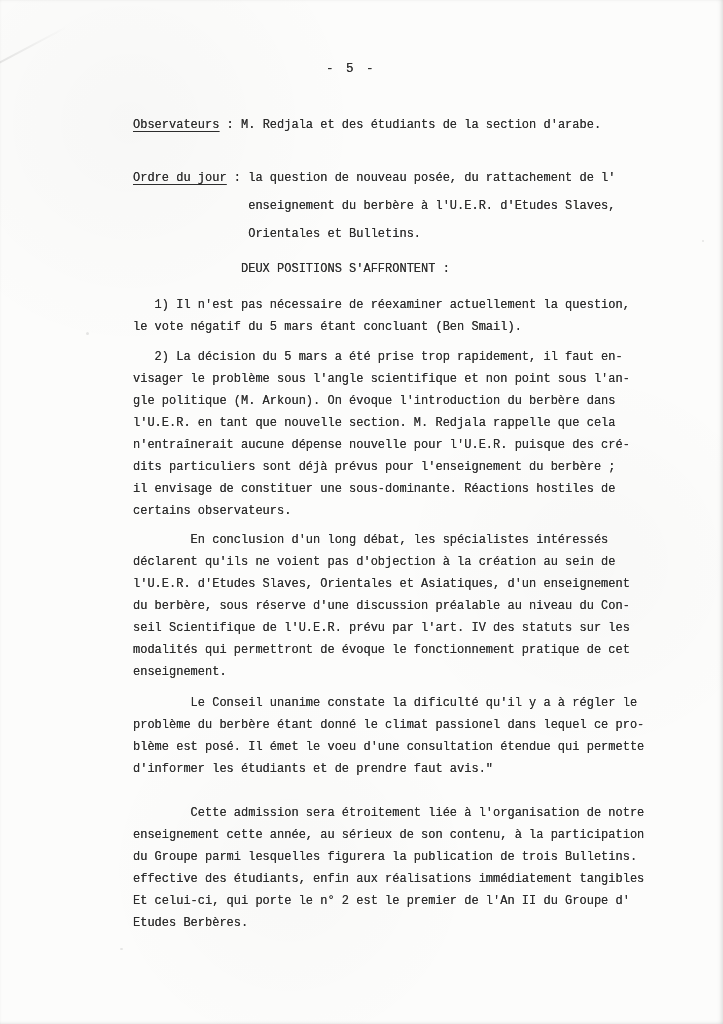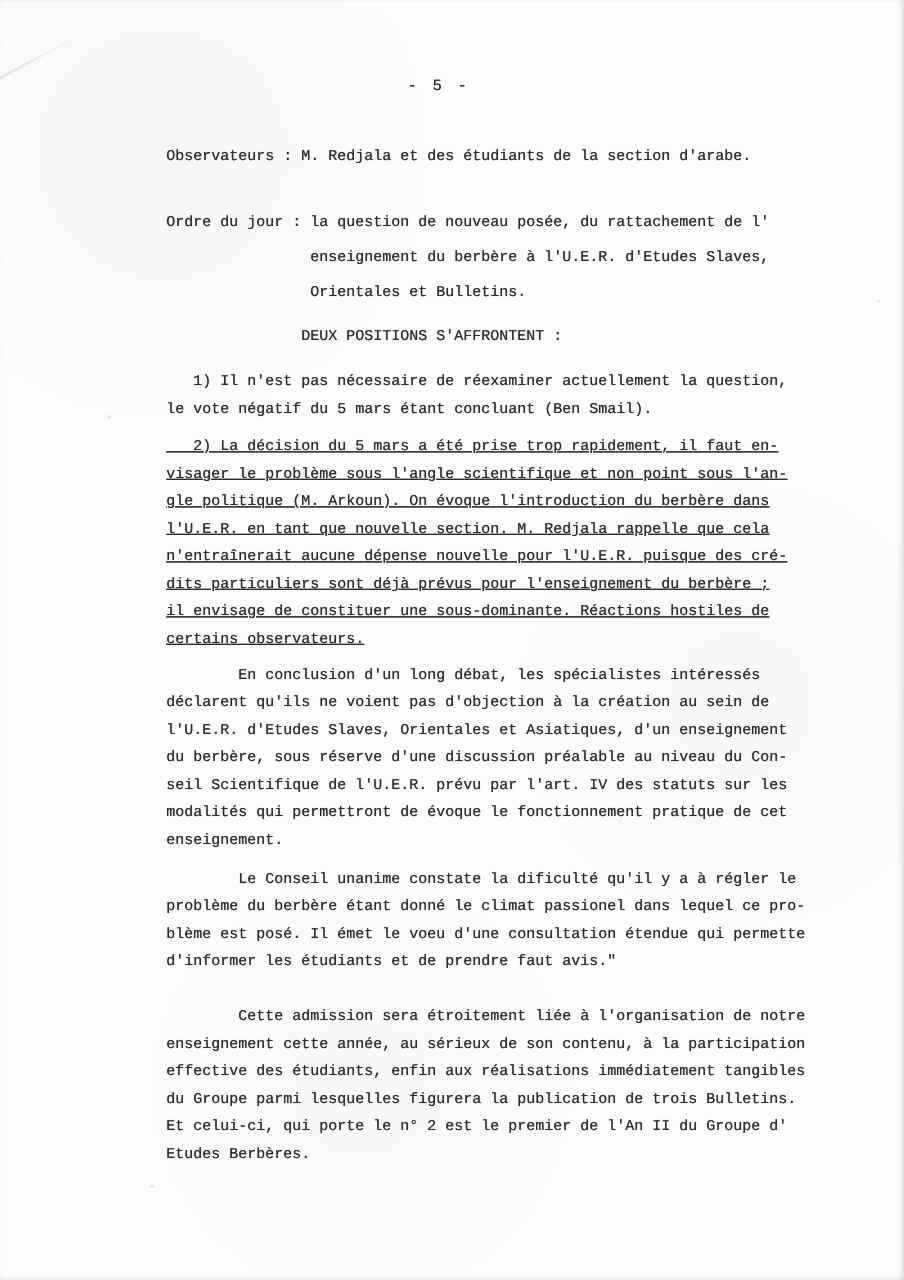--- a/index.html
+++ b/index.html
@@ -47,27 +47,28 @@
     font-size: 12px;
     text-shadow: 0 0 0.6px rgba(45,45,45,0.8);
   }
   .line {
     white-space: pre;
     line-height: 22px;
     height: 22px;
   }
   .entry-wide .line { line-height: 28px; height: 28px; }
   .term {
+    text-decoration: underline;
     text-underline-offset: 3px;
     text-decoration-thickness: 1.2px;
   }
   .ordre-block   { margin-top: 28px; }
   .heading-block { margin-top: 10px; }
   .para-1 { margin-top: 14px; }
-  .para-2 { margin-top: 8px; text-decoration: underline; }
+  .para-2 { margin-top: 8px; }
   .para-3 { margin-top: 7px; }
   .para-4 { margin-top: 9px; }
   .para-5 { margin-top: 22px; }
 </style>
 </head>
 <body>
 
 <div class="sheet">
   <div class="crease"></div>
   <div class="speck s1"></div>
@@ -119,20 +120,20 @@
     <div class="para-4">
       <div class="line">        Le Conseil unanime constate la dificulté qu'il y a à régler le</div>
       <div class="line">problème du berbère étant donné le climat passionel dans lequel ce pro-</div>
       <div class="line">blème est posé. Il émet le voeu d'une consultation étendue qui permette</div>
       <div class="line">d'informer les étudiants et de prendre faut avis."</div>
     </div>
 
     <div class="para-5">
       <div class="line">        Cette admission sera étroitement liée à l'organisation de notre</div>
       <div class="line">enseignement cette année, au sérieux de son contenu, à la participation</div>
+      <div class="line">du Groupe parmi lesquelles figurera la publication de trois Bulletins.</div>
       <div class="line">effective des étudiants, enfin aux réalisations immédiatement tangibles</div>
-      <div class="line">du Groupe parmi lesquelles figurera la publication de trois Bulletins.</div>
       <div class="line">Et celui-ci, qui porte le n° 2 est le premier de l'An II du Groupe d'</div>
       <div class="line">Etudes Berbères.</div>
     </div>
 
   </div>
 </div>
 
 </body></html>

